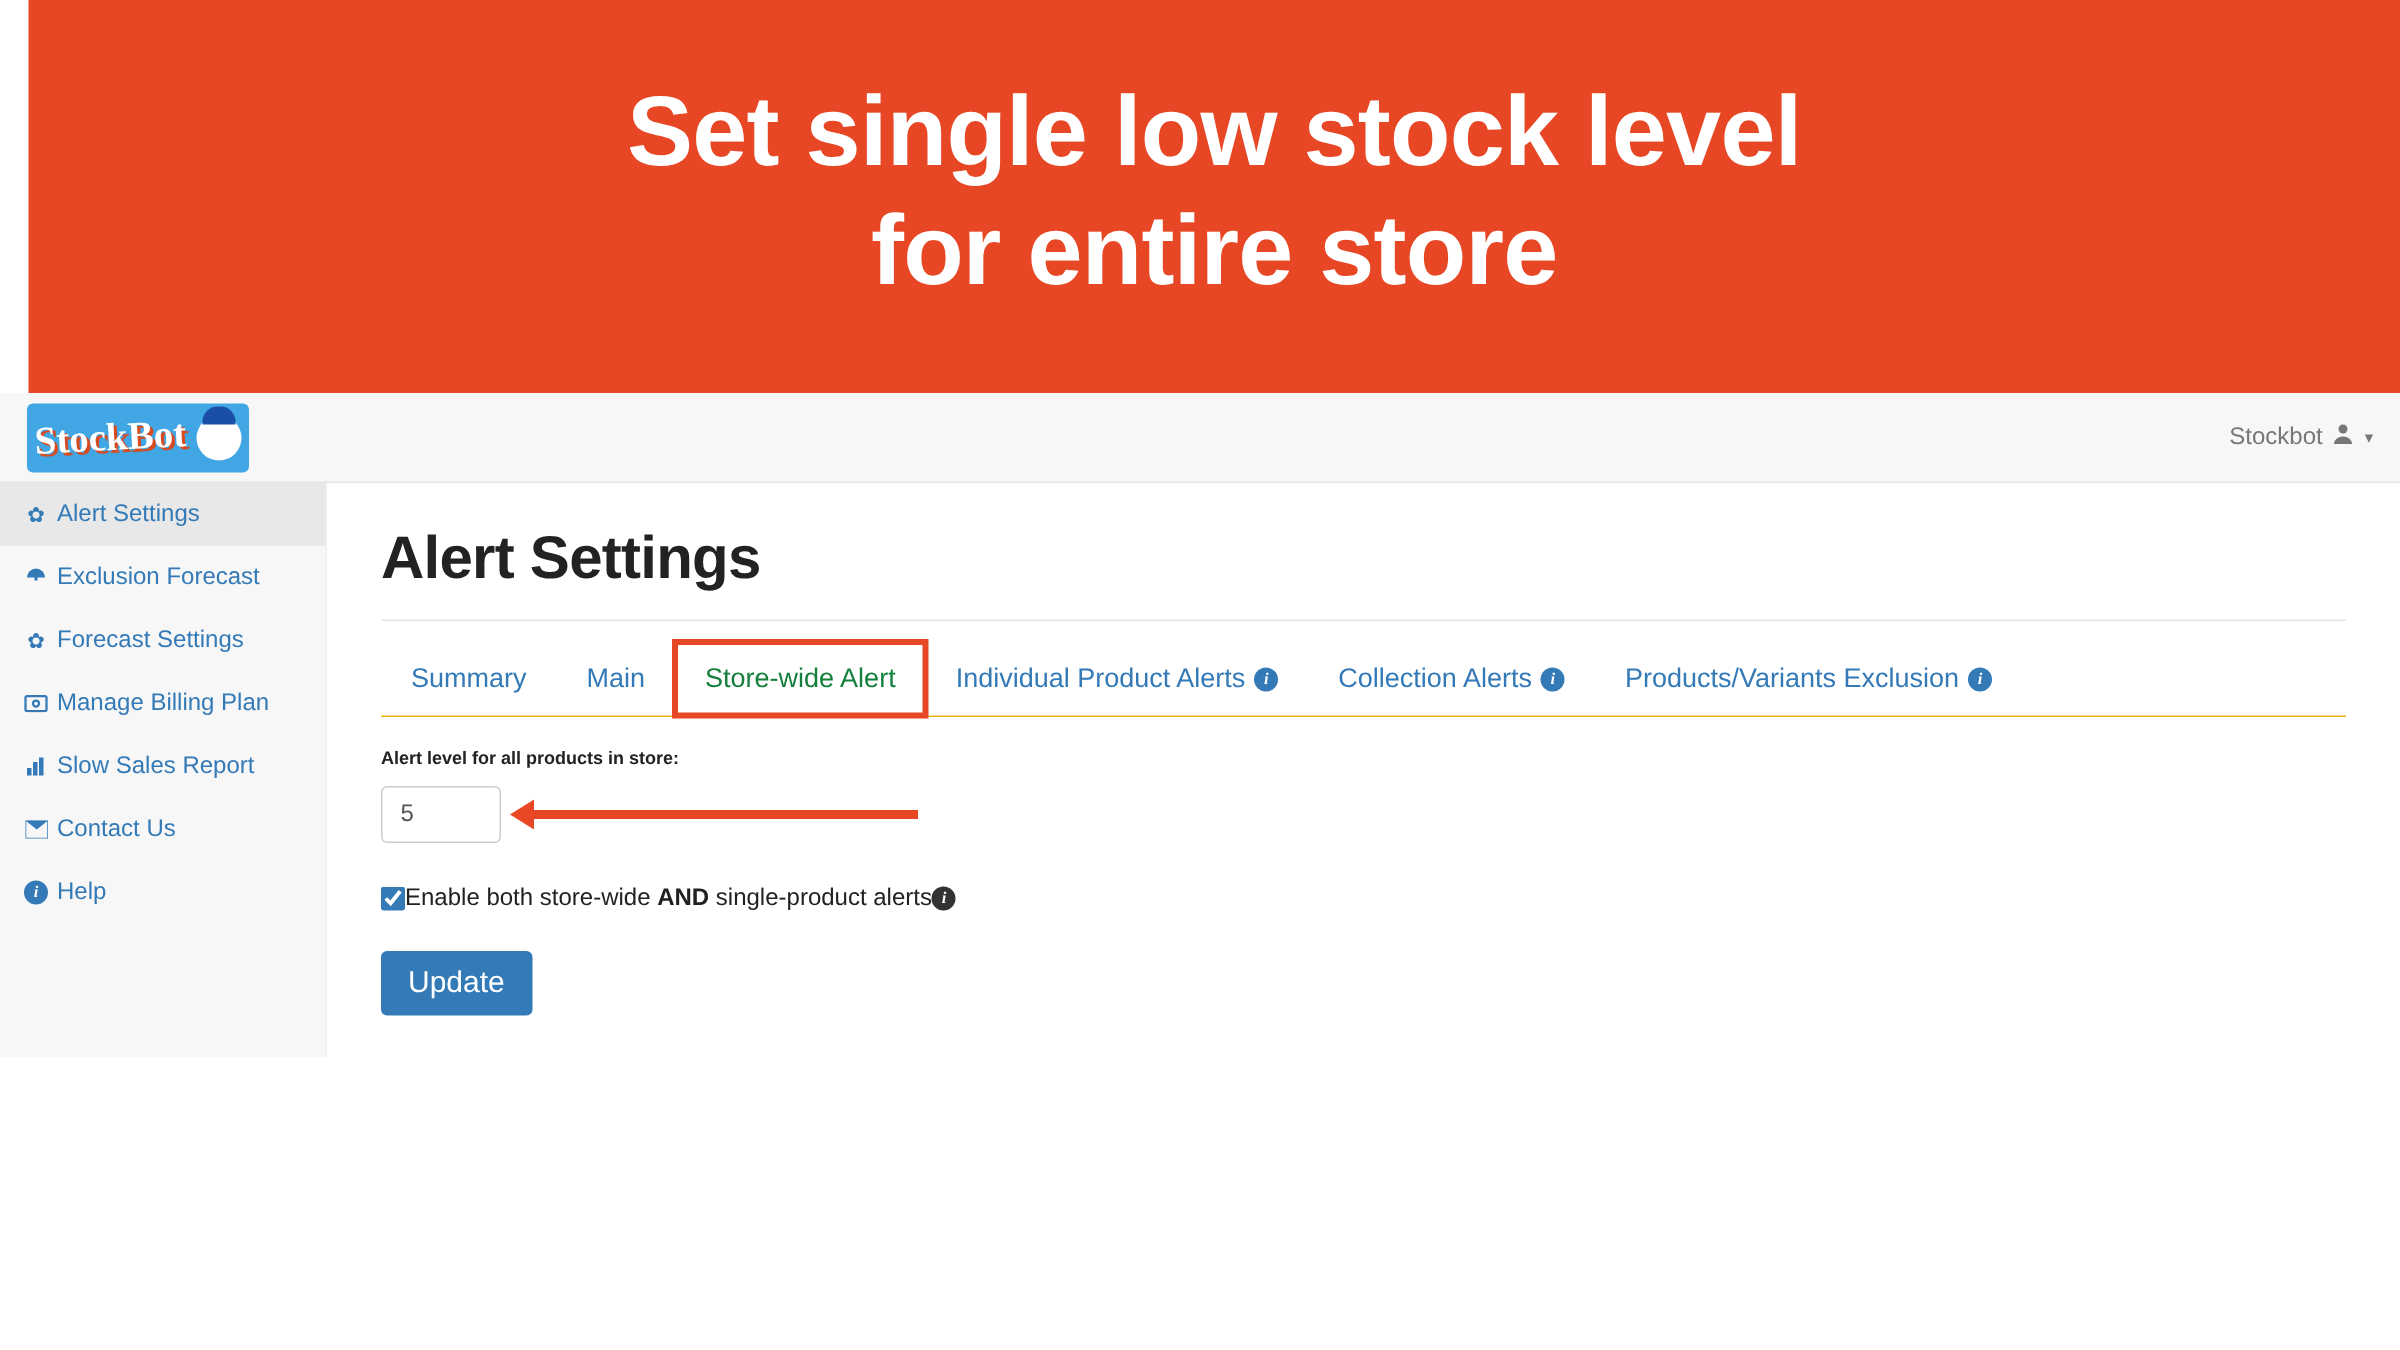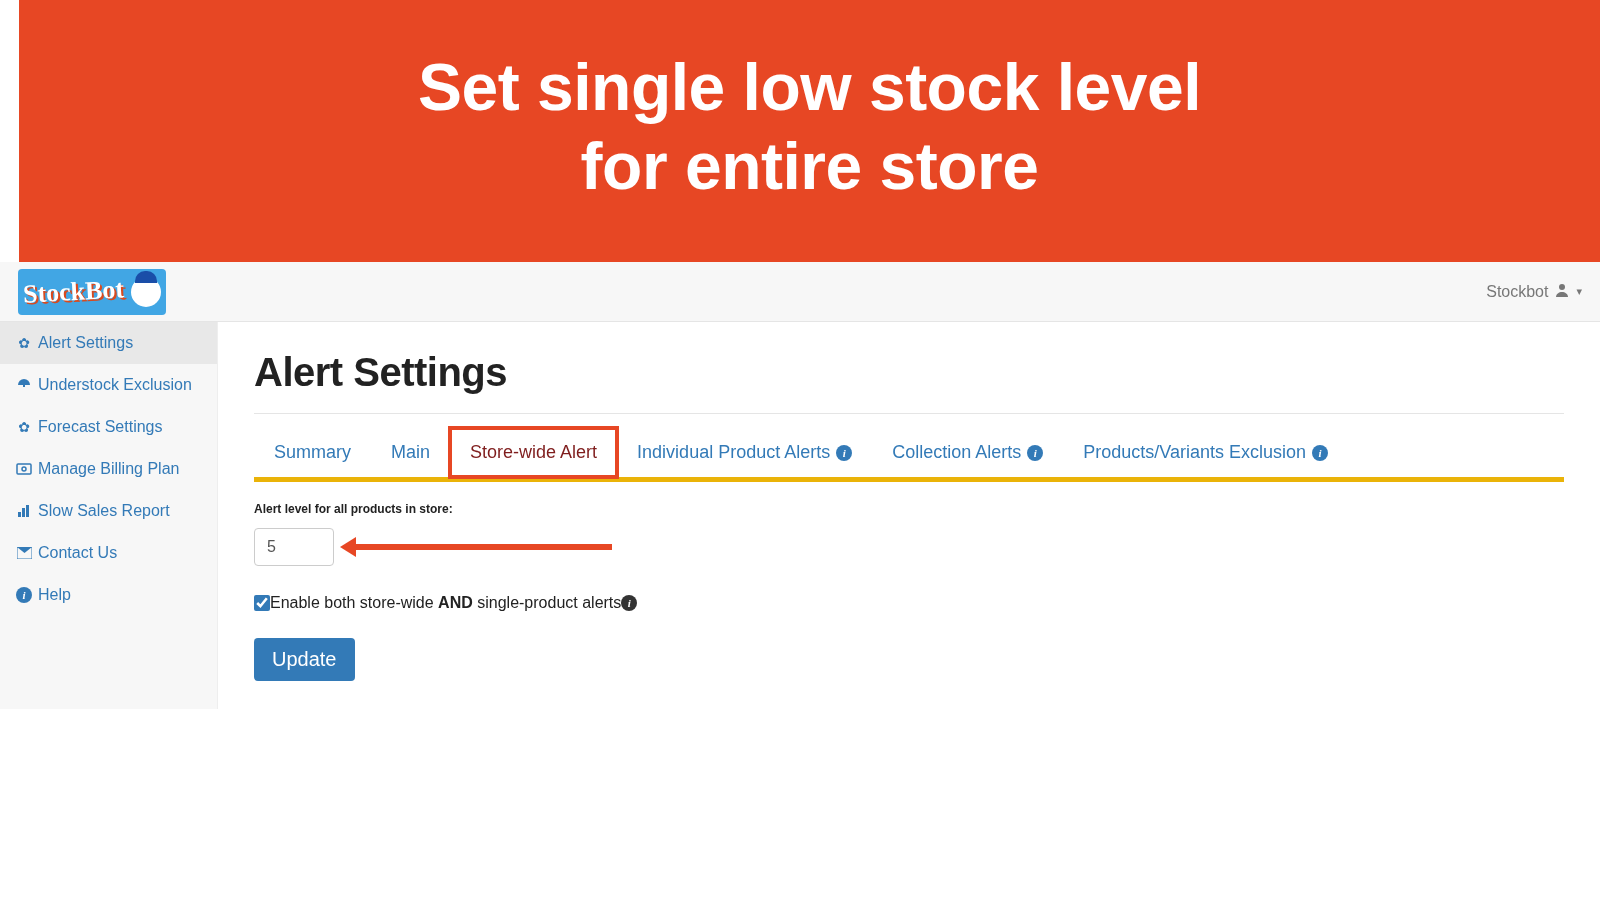--- a/index.html
+++ b/index.html
@@ -19,23 +19,23 @@
 .app { display: flex; background: #fff; }
 .sidebar { width: 218px; background: #f7f7f7; border-right: 1px solid #eee; padding-top: 0; }
 .sidebar-item { display: flex; align-items: center; gap: 6px; padding: 12px 16px; color: #337ab7; font-size: 16px; cursor: pointer; }
 .sidebar-item.active { background: #e8e8e8; }
 .sidebar-item .icon { width: 16px; height: 16px; display: inline-flex; align-items: center; justify-content: center; font-size: 14px; color: #337ab7; }
 
 .main { flex: 1; padding: 28px 36px; }
 .page-title { font-size: 40px; font-weight: 600; color: #222; letter-spacing: -0.5px; margin-bottom: 18px; }
 hr.title-hr { border: none; border-top: 1px solid #e5e5e5; margin-bottom: 14px; }
 
-.tabs { display: flex; border-bottom: 5px solid #eab308; gap: 0; margin-bottom: 20px; }
+.tabs { display: flex; border-bottom: 1px solid #eab308; gap: 0; margin-bottom: 20px; }
 .tab { padding: 14px 20px; color: #337ab7; font-size: 18px; cursor: pointer; position: relative; display: flex; align-items: center; gap: 6px; }
-.tab.highlighted { outline: 4px solid #e74724; outline-offset: -2px; color: #7f1d1d; }
+.tab.highlighted { outline: 4px solid #e74724; outline-offset: -2px; color: #15803d; }
 .info-icon { display:inline-flex; width:16px; height:16px; background:#337ab7; color:#fff; border-radius:50%; align-items:center; justify-content:center; font-size:11px; font-weight:700; font-style: italic; font-family: serif; }
 
 .form-label { font-weight: 700; font-size: 12px; color: #222; margin-bottom: 12px; }
 .input-row { display: flex; align-items: center; gap: 18px; margin-bottom: 28px; }
 .text-input { width: 80px; height: 38px; border: 1px solid #ccc; border-radius: 4px; padding: 6px 12px; font-size: 16px; color: #555; }
 .arrow-annot { position: relative; width: 260px; height: 6px; background: #e74724; }
 .arrow-annot::before { content:""; position:absolute; left:-12px; top:-7px; width:0; height:0; border-top:10px solid transparent; border-bottom:10px solid transparent; border-right:16px solid #e74724; }
 
 .checkbox-row { display: flex; align-items: center; font-size: 16px; color: #222; margin-bottom: 26px; }
 .checkbox-row input { width: 16px; height: 16px; accent-color: #337ab7; }
@@ -77,21 +77,21 @@
       <span class="icon">✿</span>
       <span>Alert Settings</span>
     </div>
     <div class="sidebar-item">
       <span class="icon">
         <svg width="14" height="14" viewBox="0 0 14 14" fill="#337ab7">
             <path d="M7 1a6 6 0 016 6H1a6 6 0 016-6z"></path>
             <rect x="6" y="5" width="2" height="4"></rect>
           </svg>
       </span>
-      <span>Understock Exclusion</span>
+      <span>Exclusion Forecast</span>
     </div>
     <div class="sidebar-item">
       <span class="icon">✿</span>
       <span>Forecast Settings</span>
     </div>
     <div class="sidebar-item">
       <span class="icon">
         <svg width="16" height="12" viewBox="0 0 16 12" fill="none" stroke="#337ab7" stroke-width="1.5">
             <rect x="1" y="1" width="14" height="10" rx="1"></rect>
             <circle cx="8" cy="6" r="2"></circle>

